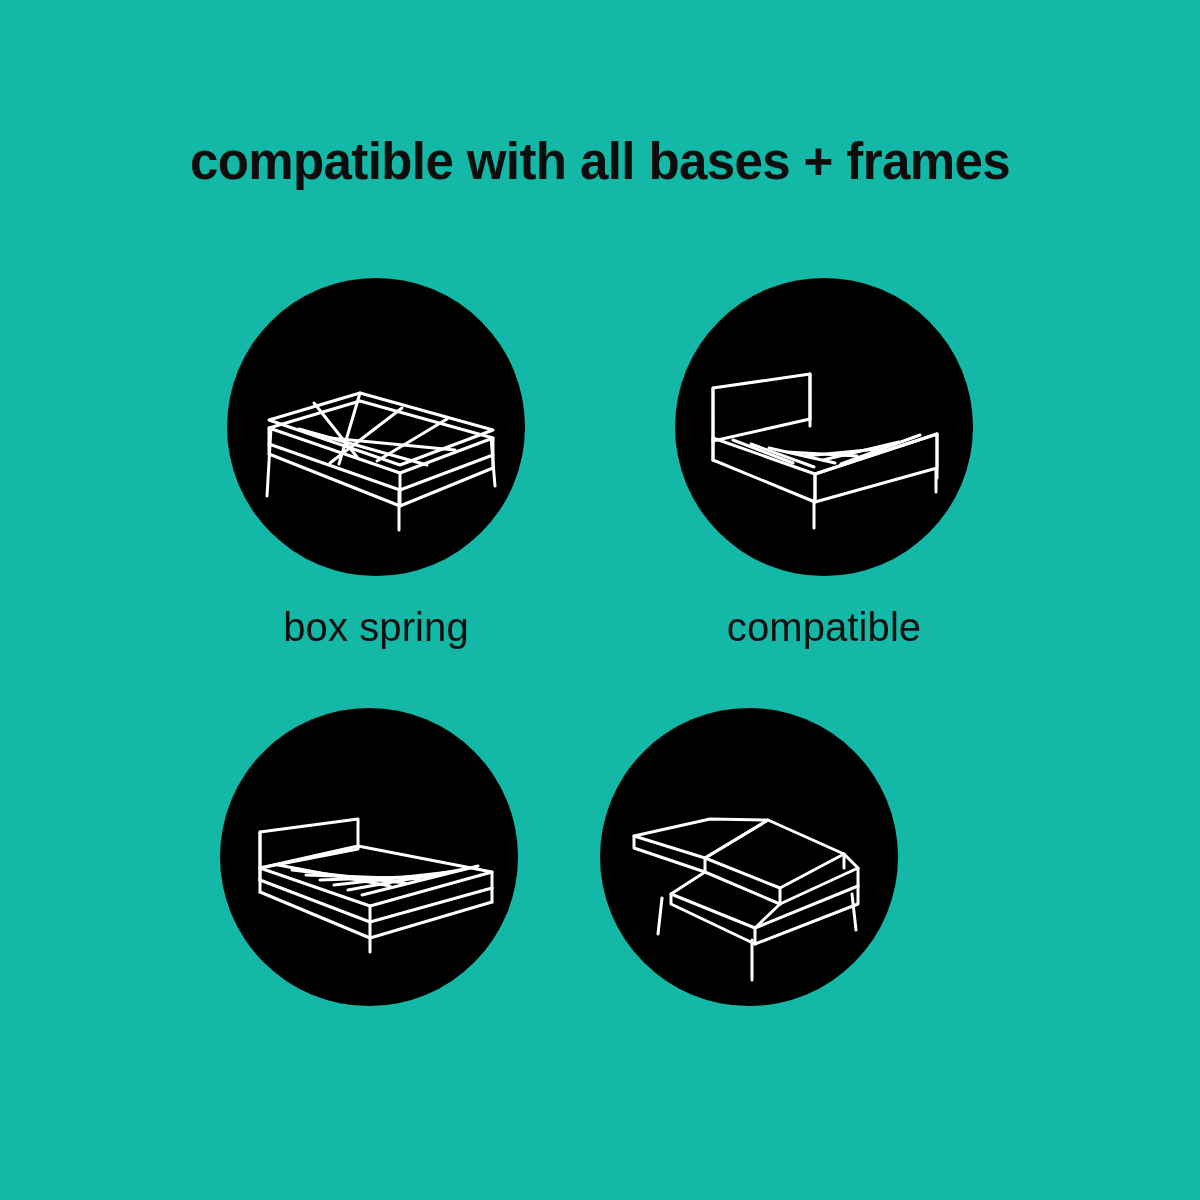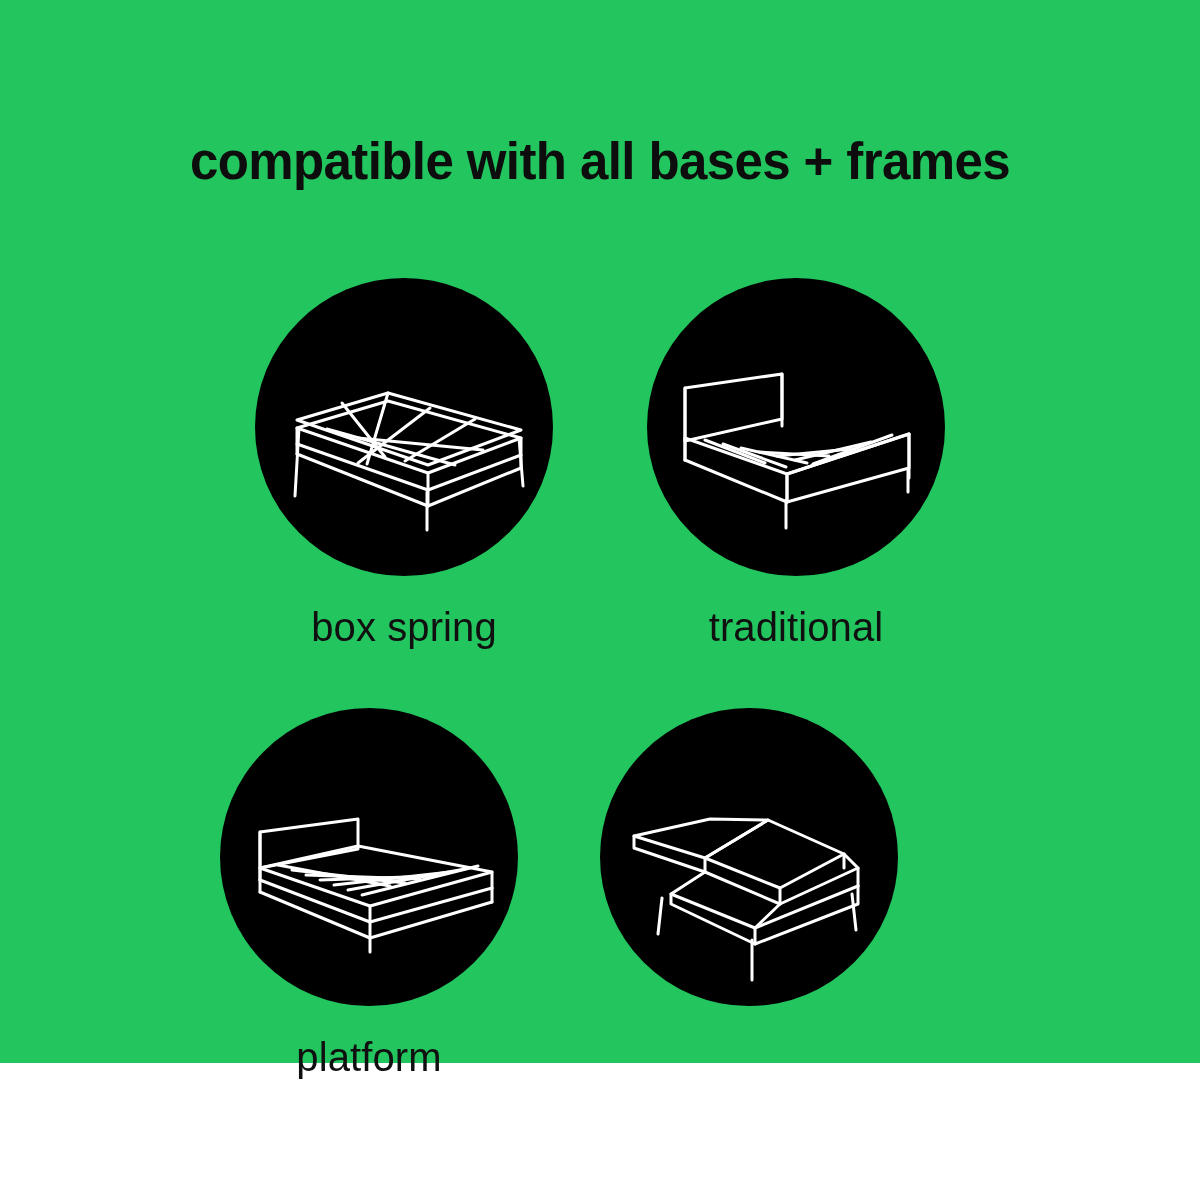--- a/index.html
+++ b/index.html
@@ -12,22 +12,22 @@
     width: 1200px;
     height: 1200px;
     overflow: hidden;
     font-family: "Liberation Sans", "DejaVu Sans", sans-serif;
     color: #111111;
     position: relative;
   }
   .page {
     position: relative;
     width: 1200px;
-    height: 1063px;
-    background: #22c55e;
+    height: 1200px;
+    background: #14b8a6;
   }
 
   
   .title {
     position: absolute;
     left: 0;
     top: 133px;
     width: 1200px;
     text-align: center;
     font-size: 51px;
@@ -39,21 +39,21 @@
   }
 
   
   .row {
     position: absolute;
     left: 0;
     width: 1200px;
     display: flex;
     justify-content: center;
   }
-  .row-top  { top: 278px; }
+  .row-top  { top: 278px; gap: 28px; }
   .row-bottom { top: 708px; }
 
   .row-top .tile-gap  { width: 94px; }
   .row-bottom .tile-gap { width: 82px; }
 
   .tile {
     width: 298px;
     display: flex;
     flex-direction: column;
     align-items: center;
@@ -148,21 +148,21 @@
           <path d="M148 182 L224 164"></path>
           <path d="M166 186 L245 157"></path>
 
           <path d="M140 196 L262 156 L262 190 L140 224 Z"></path>
           <path d="M262 156 L262 200"></path>
 
           <path d="M139 222 L139 250"></path>
           <path d="M261 192 L261 214"></path>
         </svg>
       </div>
-      <div class="caption">traditional</div>
+      <div class="caption">compatible</div>
     </div>
 
   </div>
 
   <div class="row row-bottom">
 
     <div class="tile">
       <div class="disc">
         <svg width="298" height="298" viewBox="0 0 298 298" fill="none" stroke="#ffffff" stroke-width="3" stroke-linecap="round" stroke-linejoin="round">
 
@@ -185,21 +185,20 @@
           <path d="M40 160 L40 172"></path>
 
           <path d="M40 184 L150 230 L272 194"></path>
           <path d="M40 172 L40 184"></path>
           <path d="M150 214 L150 230"></path>
           <path d="M272 180 L272 194"></path>
 
           <path d="M150 230 L150 244"></path>
         </svg>
       </div>
-      <div class="caption">platform</div>
     </div>
 
     <div class="tile-gap"></div>
 
     <div class="tile">
       <div class="disc">
         <svg width="298" height="298" viewBox="0 0 298 298" fill="none" stroke="#ffffff" stroke-width="3" stroke-linecap="round" stroke-linejoin="round">
 
           <path d="M34 128 L110 111 L168 112 L105 150 Z"></path>
 

